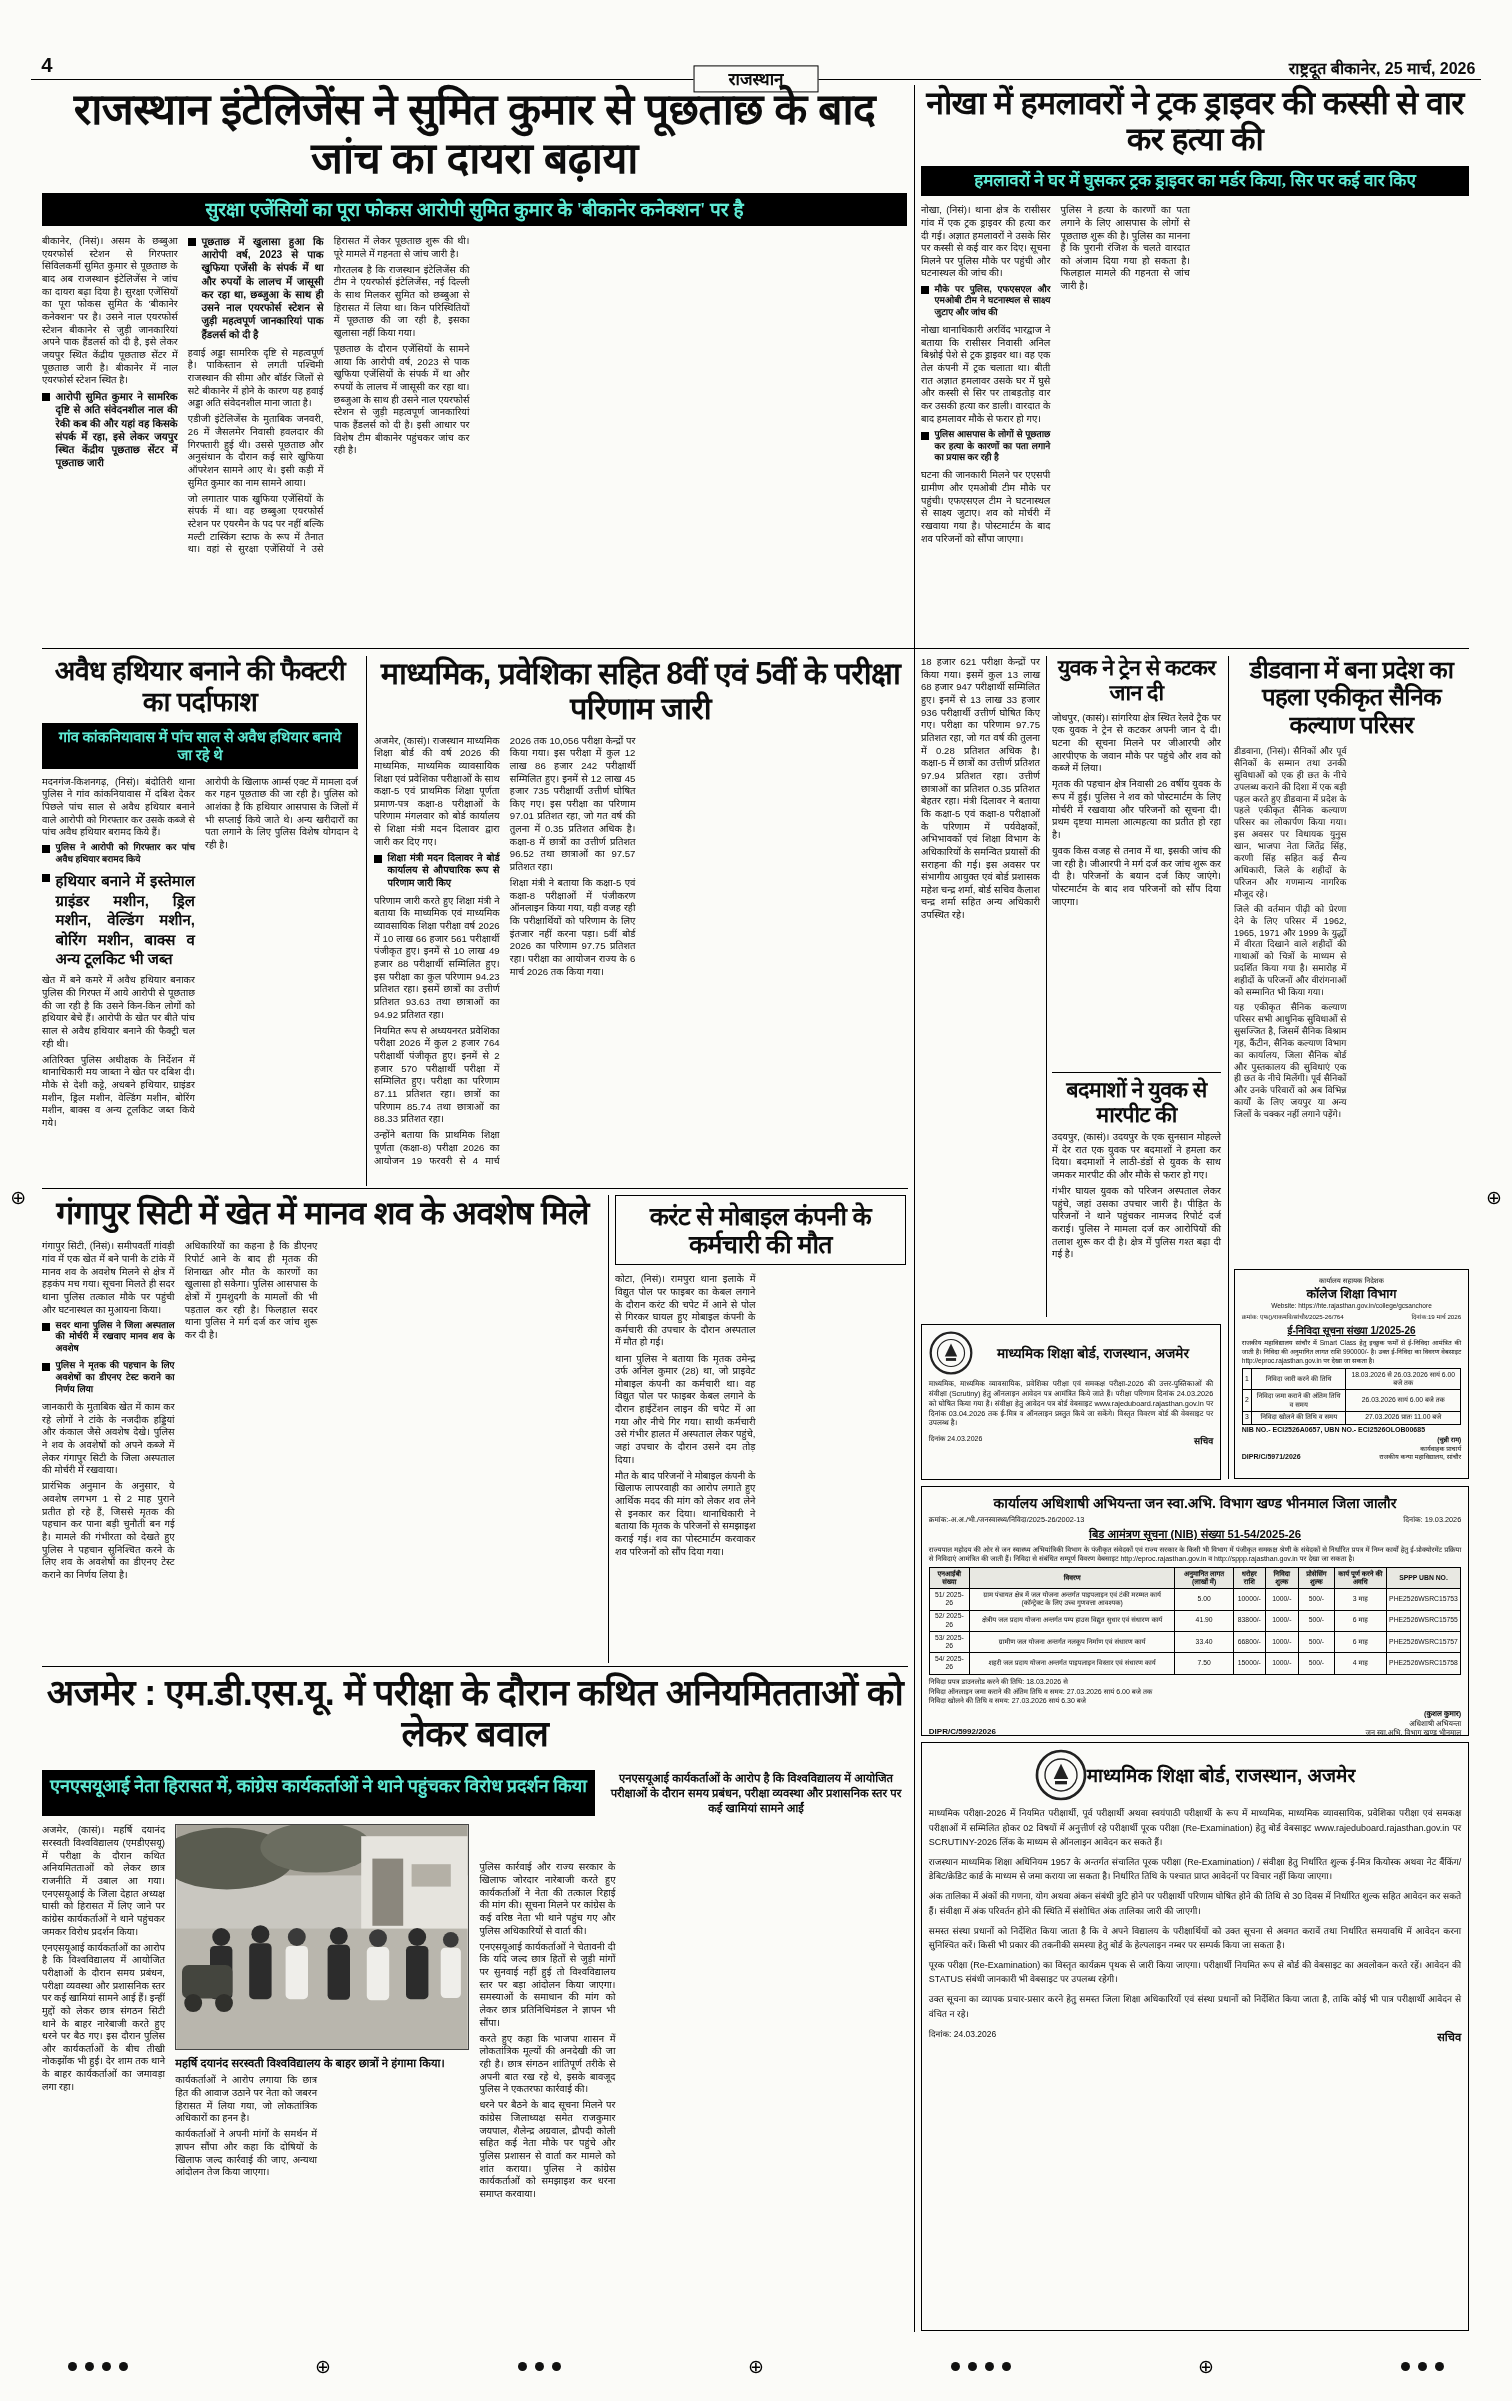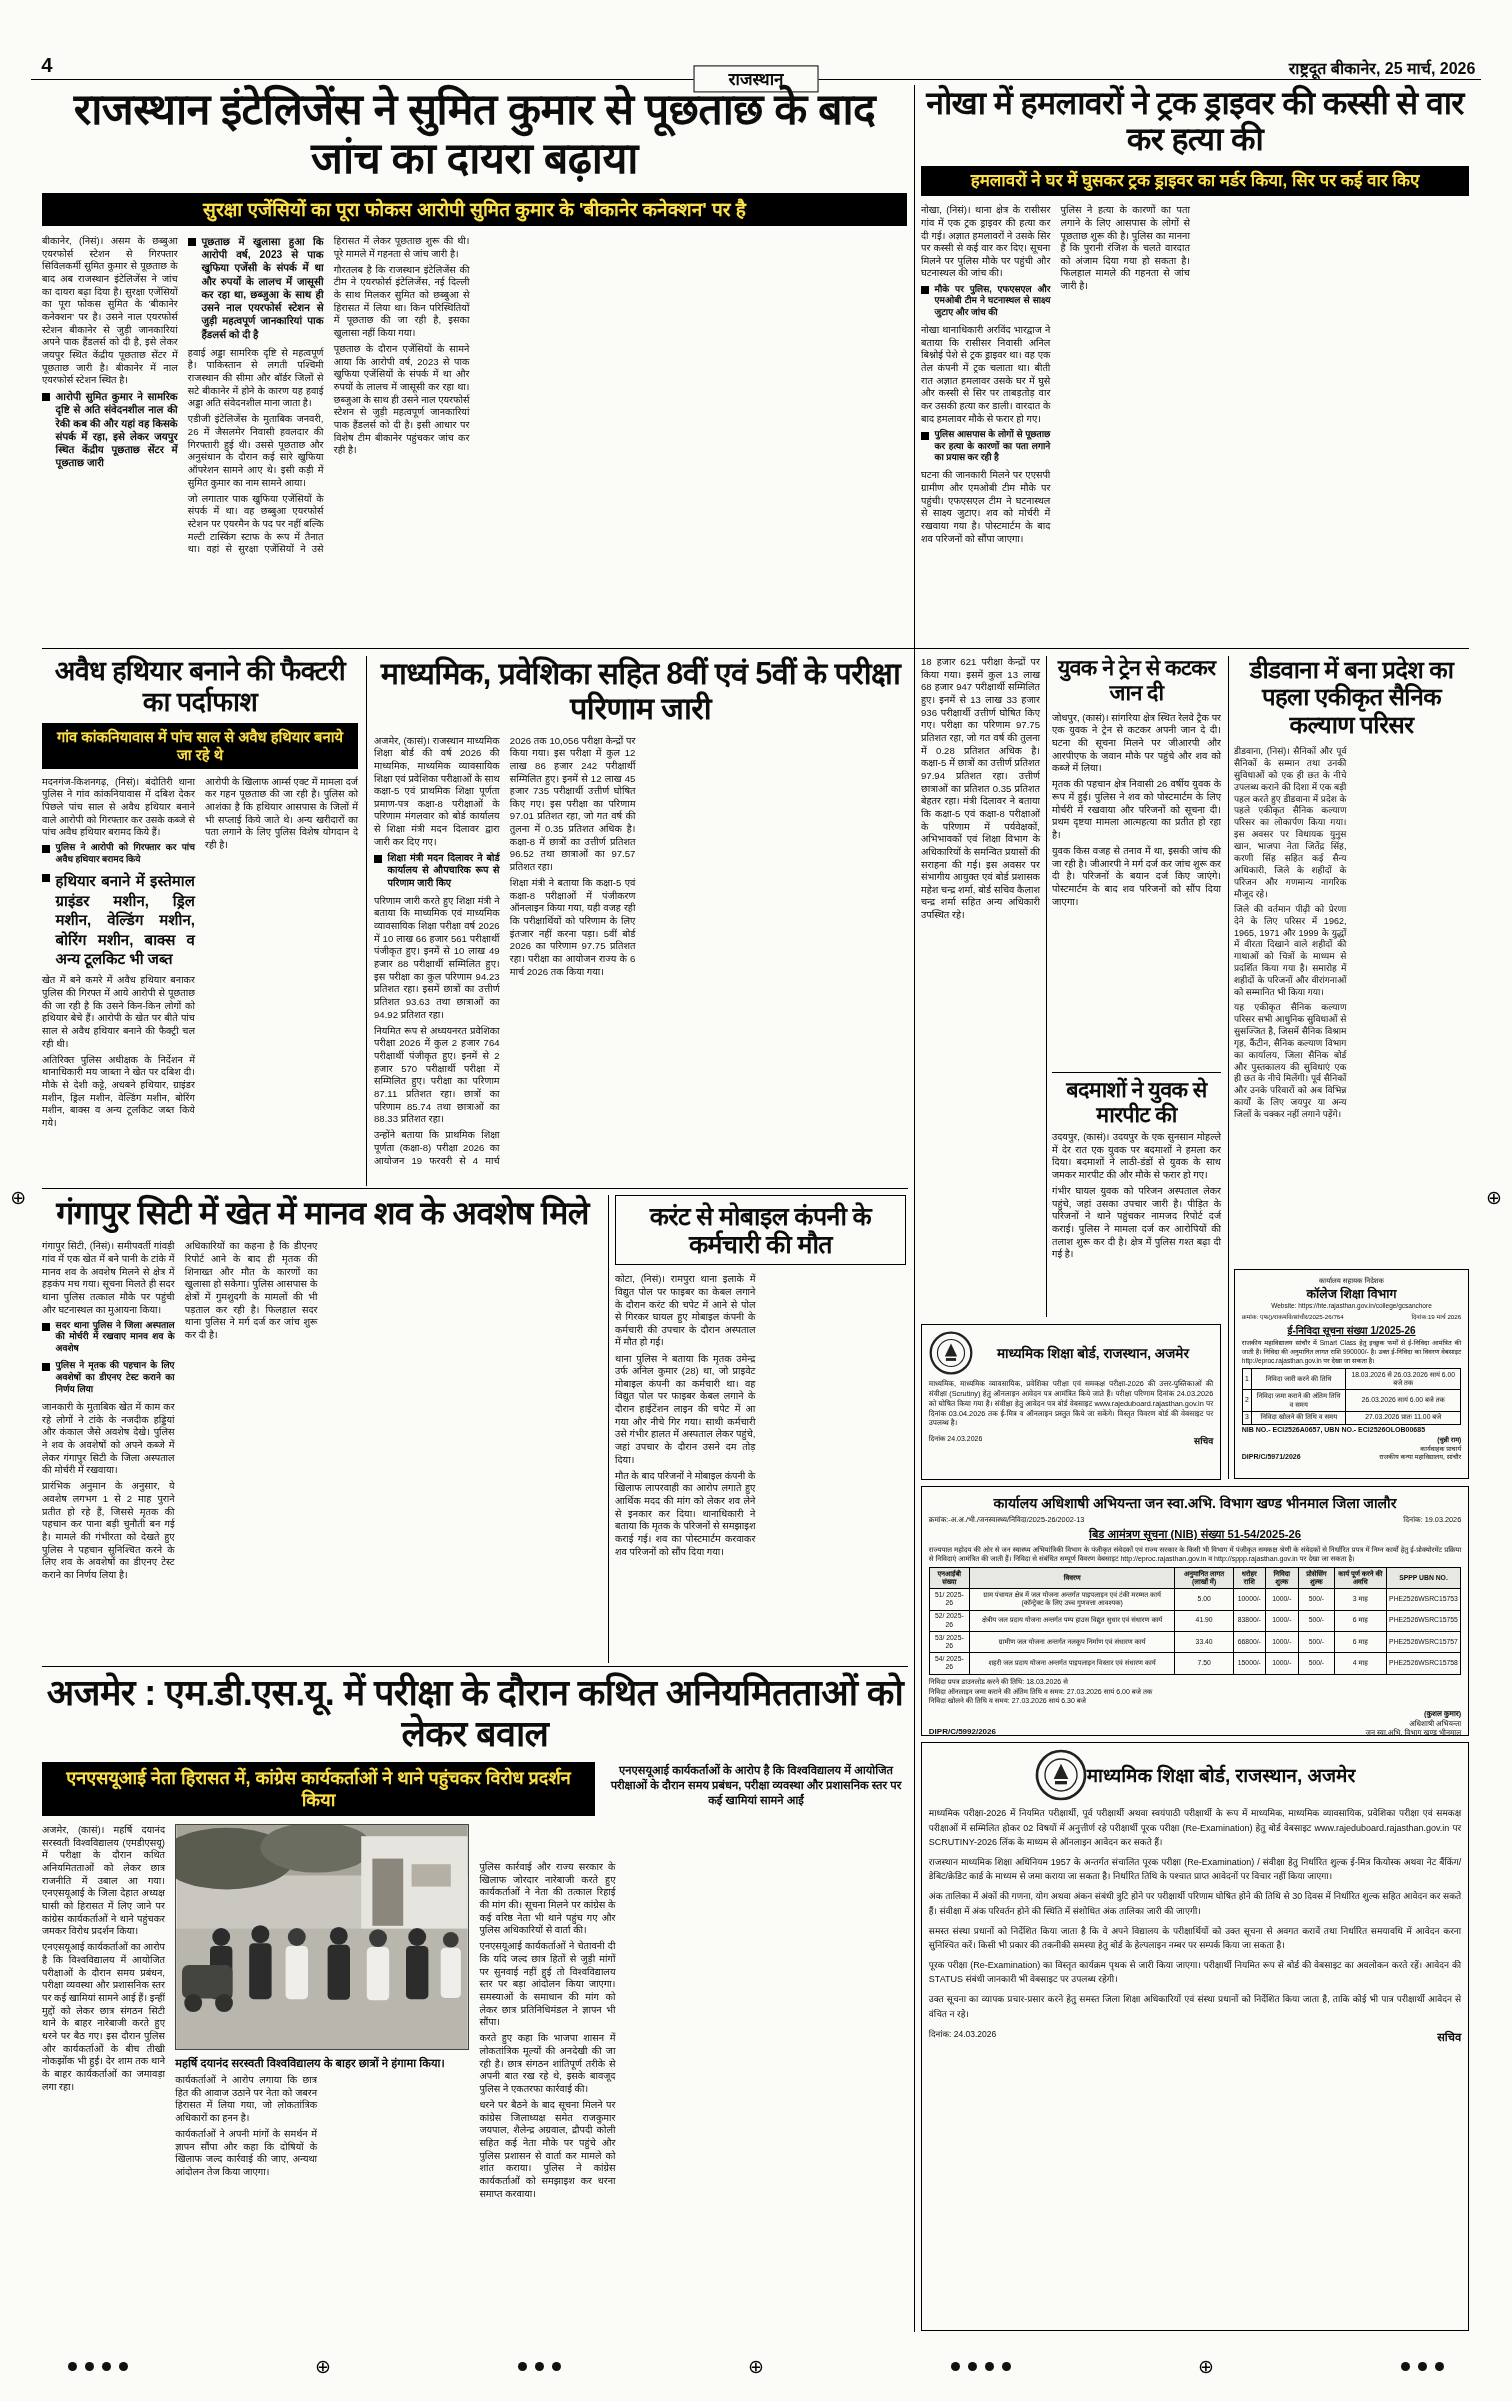--- a/index.html
+++ b/index.html
@@ -13,42 +13,42 @@
   
   .masthead { position:absolute; left:31px; right:31px; top:49px; height:30.5px;
     border-bottom:1.1px solid #000; }
   .page-num { position:absolute; left:10.2px; top:4.5px; font-size:20.3px; font-weight:bold; }
   .section-box { position:absolute; left:50%; top:100%; transform:translate(-50%,-50%);
     background:#fbfbf8; border:0.6px solid #000; padding:1.1px 34px; font-size:17px; font-weight:bold; }
   .edition { position:absolute; right:5.6px; top:8px; font-size:16px; font-weight:bold; }
   
   .article { position:absolute; }
   .headline { font-weight:bold; text-align:center; line-height:1.14; letter-spacing:-0.6px; }
-  .subbar { background:#000; color:#fde047; font-weight:bold; text-align:center;
-    padding:4.5px 8px; line-height:1.25; }
+  .subbar { background:#000; color:#5eead4; font-weight:bold; text-align:center;
+    padding:4.5px 8px; line-height:1.25;font-family:Liberation Serif, serif; }
   .body { text-align:justify; column-gap:10.2px; column-fill:auto; }
   .body p { font-size:9.6px; line-height:1.32; margin:0 0 3.4px 0; }
   .bullet { display:flex; gap:5.6px; font-weight:bold; font-size:10.2px; line-height:1.3;
     margin:2.3px 0 5.6px 0; break-inside:avoid; text-align:justify;}
   .sq { flex:none; width:8px; height:8px; background:#000; margin-top:2.8px; }
   .c2{column-count:2}.c3{column-count:3}.c4{column-count:4}.c6{column-count:6}
   .div { position:absolute; background:#000; }
   .boxed-headline { border:1.1px solid #000; padding:5.6px 4.5px; }
   
   .adbox { position:absolute; border:1.1px solid #000; background:#fbfbf8; padding:5.6px 6.8px; overflow:hidden; }
   .ad-title { font-weight:bold; text-align:center; }
   .small { font-size:7px; line-height:1.35; text-align:justify; }
   table { border-collapse:collapse; width:100%; }
   th,td { border:0.6px solid #000; padding:1.7px 2.3px; font-size:6.8px; line-height:1.25; text-align:center; }
   th { background:#e8e8e2; }
   .sign { text-align:right; font-weight:bold; }
   .logo { flex:none; }
   .logo-row { display:flex; align-items:center; }
   
-  .mdsu-head-row { display:flex; gap:9px; margin-top:8px; align-items:stretch; }
+  .mdsu-head-row { display:flex; gap:9px; margin-top:16px; align-items:stretch; }
   .pullquote { font-weight:bold; text-align:center; font-size:11.3px; line-height:1.3; padding:1.1px 2.3px; }
   .mdsu-cols { display:flex; gap:10.2px; margin-top:8px; }
   .caption { font-weight:bold; font-size:11.3px; margin:4.5px 0; }
   
   .registration { position:absolute; font-size:19px; color:#000; }
   .dotrow { position:absolute; left:68px; right:68px; bottom:22.6px; display:flex;
     justify-content:space-between; align-items:center; }
   .dots { display:flex; gap:8px; }
   .dot { width:9px; height:9px; border-radius:50%; background:#111; }
   .photo-svg { display:block; border:0.6px solid #444; }

